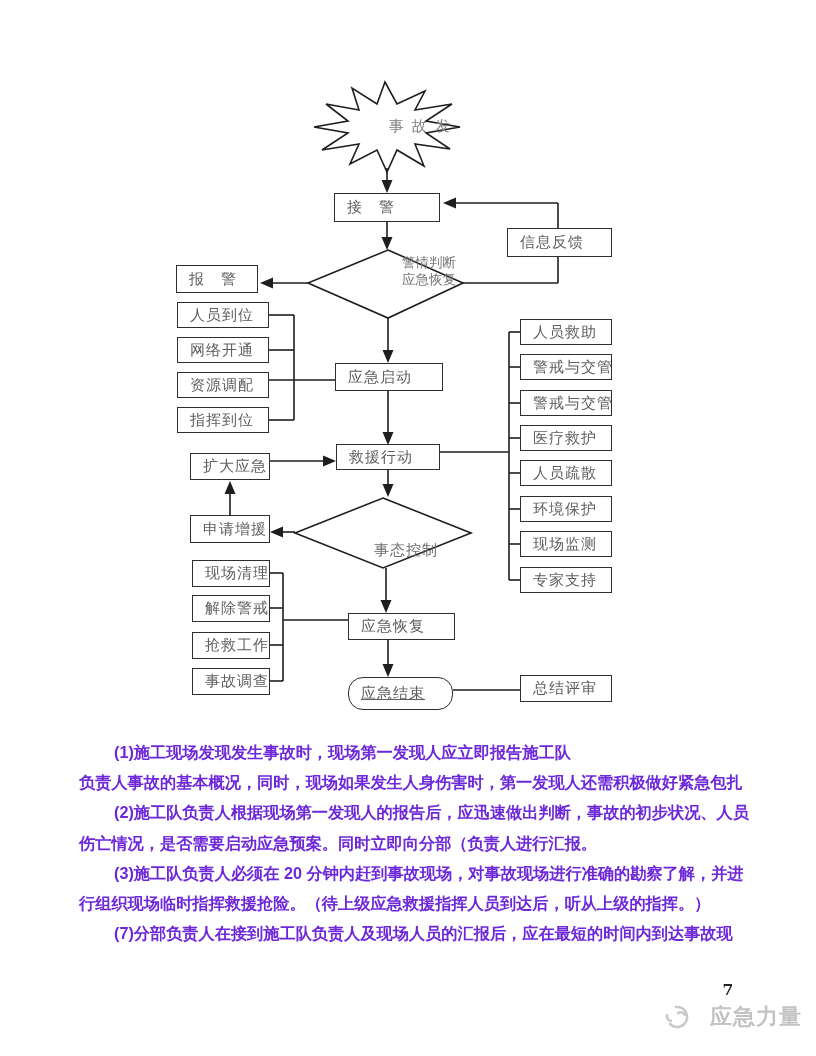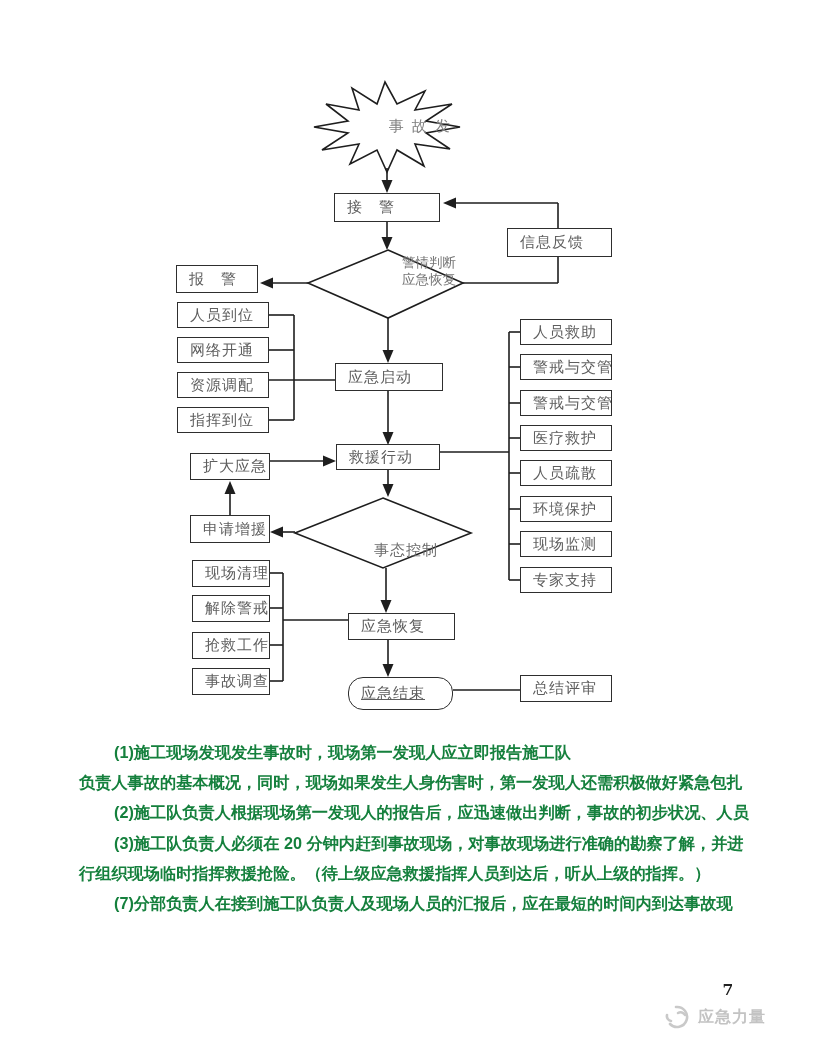--- a/index.html
+++ b/index.html
@@ -19,34 +19,34 @@
   .rounded { border-radius:15px;text-decoration:underline; }
   .flabel {
     position:absolute; color:#818181; text-align:right;
     font-family:Liberation Sans, sans-serif; white-space:nowrap;
   }
   .star-label { left:322px; top:117px; width:130px; font-size:15px; letter-spacing:2px; }
   .d1-label { left:320px; top:254px; width:136px; font-size:13.5px; line-height:17px; color:#757575; }
   .d2-label { left:328px; top:524px; width:110px; font-size:15px; color:#6b6b6b; letter-spacing:1px;margin-top:17px; }
   .bodytext {
     position:absolute; left:79px; top:737px; width:676px;
-    font-size:16.2px; font-weight:700; color:#15803d; line-height:30.2px;
+    font-size:16.2px; font-weight:700; color:#6d28d9; line-height:30.2px;
     font-family:"Liberation Sans", sans-serif;
   }
   .bline { white-space:nowrap; }
   .ind { padding-left:35px; }
   .pagenum {
     position:absolute; left:718px; top:980px; width:20px; text-align:center;
     font-family:"DejaVu Serif", serif; font-weight:700; font-size:15.5px; color:#222;
   }
   .brand {
     position:absolute; left:662px; top:1002px; display:flex; align-items:center;
     color:#c3c3c3;
   }
-  .brand-text { font-size:16px; font-weight:700; letter-spacing:1px; margin-left:0;
+  .brand-text { font-size:22px; font-weight:700; letter-spacing:1px; margin-left:12px;
     font-family:"Liberation Sans", sans-serif; }
 </style>
 </head>
 <body>
 
 <div class="page">
 
   <div class="flow">
     <svg width="816" height="740" viewBox="0 0 816 740">
       <g stroke="#1e1e1e" stroke-width="1.6" fill="none">
@@ -147,20 +147,21 @@
 
     <div class="box" style="left:348px;top:613px;width:107px;height:27px">应急恢复</div>
     <div class="box rounded" style="left:348px;top:677px;width:105px;height:33px">应急结束</div>
     <div class="box" style="left:520px;top:675px;width:92px;height:27px">总结评审</div>
   </div>
 
   <div class="bodytext">
     <div class="bline ind">(1)施工现场发现发生事故时，现场第一发现人应立即报告施工队</div>
     <div class="bline">负责人事故的基本概况，同时，现场如果发生人身伤害时，第一发现人还需积极做好紧急包扎</div>
     <div class="bline ind">(2)施工队负责人根据现场第一发现人的报告后，应迅速做出判断，事故的初步状况、人员</div>
+    <div class="bline">伤亡情况，是否需要启动应急预案。同时立即向分部（负责人进行汇报。</div>
     <div class="bline ind">(3)施工队负责人必须在 20 分钟内赶到事故现场，对事故现场进行准确的勘察了解，并进</div>
     <div class="bline">行组织现场临时指挥救援抢险。（待上级应急救援指挥人员到达后，听从上级的指挥。）</div>
     <div class="bline ind">(7)分部负责人在接到施工队负责人及现场人员的汇报后，应在最短的时间内到达事故现</div>
   </div>
 
   <div class="pagenum">7</div>
 
   <div class="brand">
     <svg width="36" height="30" viewBox="0 0 36 30">
       <g stroke="#c9c9c9" stroke-width="2.6" fill="none" stroke-linecap="round">

